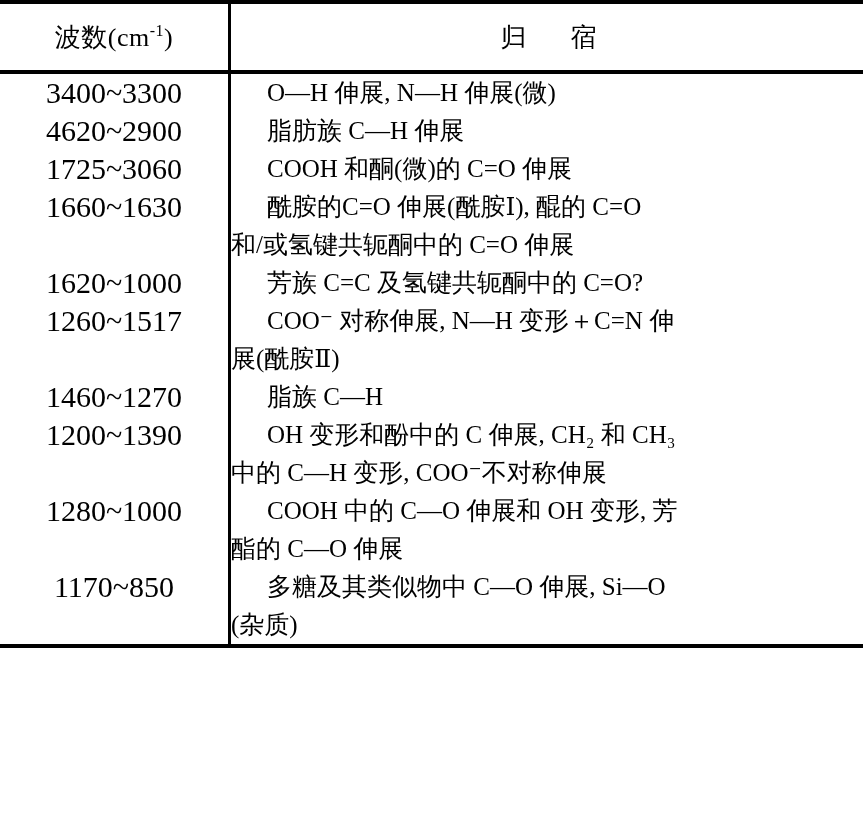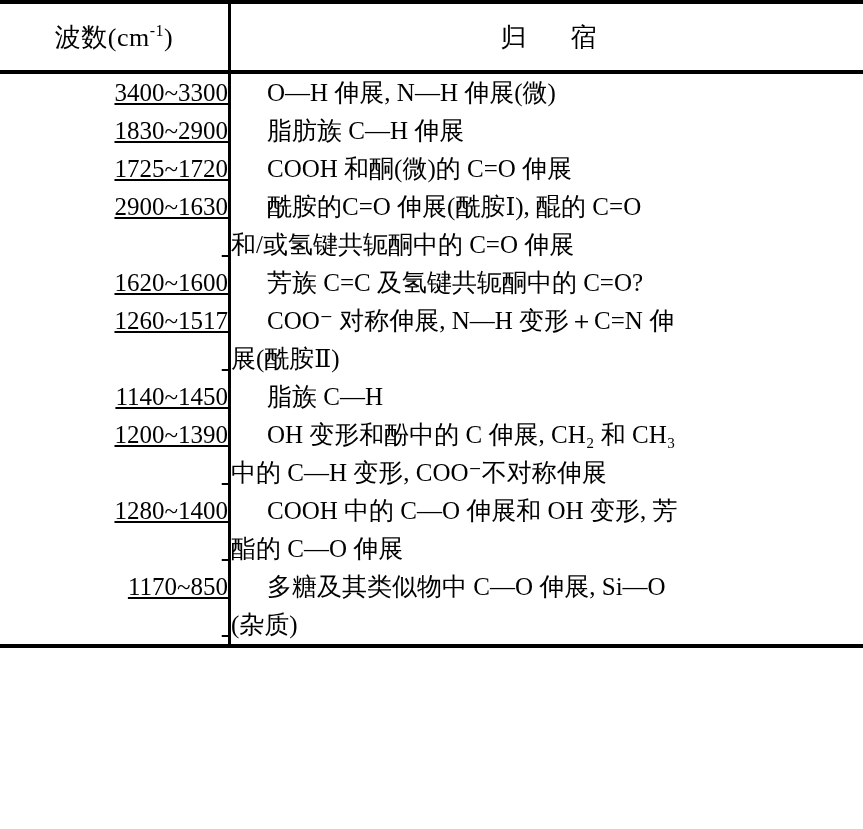--- a/index.html
+++ b/index.html
@@ -73,26 +73,25 @@
     vertical-align: super;
   }
   .head-assign {
     font-size: 26px;
     padding-top: 16px;
     text-align: center;
     letter-spacing: 44px;
     text-indent: 44px;
   }
   .body-cell-wave {
-    text-align: right;
-    font-size: 25px;
+    text-align: center;
+    font-size: 30px;
     line-height: 38px;
     padding-top: 10px;
     padding-bottom: 4px;
-    text-decoration: underline;
   }
   .body-cell-assign {
     font-size: 25px;
     line-height: 38px;
     padding-top: 10px;
     padding-bottom: 4px;
     padding-left: 10px;
   }
   .wave-line {
     height: 38px;
@@ -134,83 +133,83 @@
         <tr>
       <td class="col-wave body-cell-wave">
         <div class="wave-line">3400~3300</div>
       </td>
       <td class="col-assign vdiv body-cell-assign">
         <div class="assign-line indent">O—H 伸展, N—H 伸展(微)</div>
       </td>
     </tr>
     <tr>
       <td class="col-wave body-cell-wave">
-        <div class="wave-line">1830~2900</div>
+        <div class="wave-line">4620~2900</div>
       </td>
       <td class="col-assign vdiv body-cell-assign">
         <div class="assign-line indent">脂肪族 C—H 伸展</div>
       </td>
     </tr>
     <tr>
       <td class="col-wave body-cell-wave">
-        <div class="wave-line">1725~1720</div>
+        <div class="wave-line">1725~3060</div>
       </td>
       <td class="col-assign vdiv body-cell-assign">
         <div class="assign-line indent">COOH 和酮(微)的 C=O 伸展</div>
       </td>
     </tr>
     <tr>
       <td class="col-wave body-cell-wave">
-        <div class="wave-line">2900~1630</div>
+        <div class="wave-line">1660~1630</div>
         <div class="wave-line blank">&nbsp;</div>
       </td>
       <td class="col-assign vdiv body-cell-assign">
         <div class="assign-line indent">酰胺的C=O 伸展(酰胺Ⅰ), 醌的 C=O</div>
         <div class="assign-line">和/或氢键共轭酮中的 C=O 伸展</div>
       </td>
     </tr>
     <tr>
       <td class="col-wave body-cell-wave">
-        <div class="wave-line">1620~1600</div>
+        <div class="wave-line">1620~1000</div>
       </td>
       <td class="col-assign vdiv body-cell-assign">
         <div class="assign-line indent">芳族 C=C 及氢键共轭酮中的 C=O?</div>
       </td>
     </tr>
     <tr>
       <td class="col-wave body-cell-wave">
         <div class="wave-line">1260~1517</div>
         <div class="wave-line blank">&nbsp;</div>
       </td>
       <td class="col-assign vdiv body-cell-assign">
         <div class="assign-line indent">COO⁻ 对称伸展, N—H 变形＋C=N 伸</div>
         <div class="assign-line">展(酰胺Ⅱ)</div>
       </td>
     </tr>
     <tr>
       <td class="col-wave body-cell-wave">
-        <div class="wave-line">1140~1450</div>
+        <div class="wave-line">1460~1270</div>
       </td>
       <td class="col-assign vdiv body-cell-assign">
         <div class="assign-line indent">脂族 C—H</div>
       </td>
     </tr>
     <tr>
       <td class="col-wave body-cell-wave">
         <div class="wave-line">1200~1390</div>
         <div class="wave-line blank">&nbsp;</div>
       </td>
       <td class="col-assign vdiv body-cell-assign">
         <div class="assign-line indent">OH 变形和酚中的 C 伸展, CH₂ 和 CH₃</div>
         <div class="assign-line">中的 C—H 变形, COO⁻不对称伸展</div>
       </td>
     </tr>
     <tr>
       <td class="col-wave body-cell-wave">
-        <div class="wave-line">1280~1400</div>
+        <div class="wave-line">1280~1000</div>
         <div class="wave-line blank">&nbsp;</div>
       </td>
       <td class="col-assign vdiv body-cell-assign">
         <div class="assign-line indent">COOH 中的 C—O 伸展和 OH 变形, 芳</div>
         <div class="assign-line">酯的 C—O 伸展</div>
       </td>
     </tr>
     <tr>
       <td class="col-wave body-cell-wave">
         <div class="wave-line">1170~850</div>

